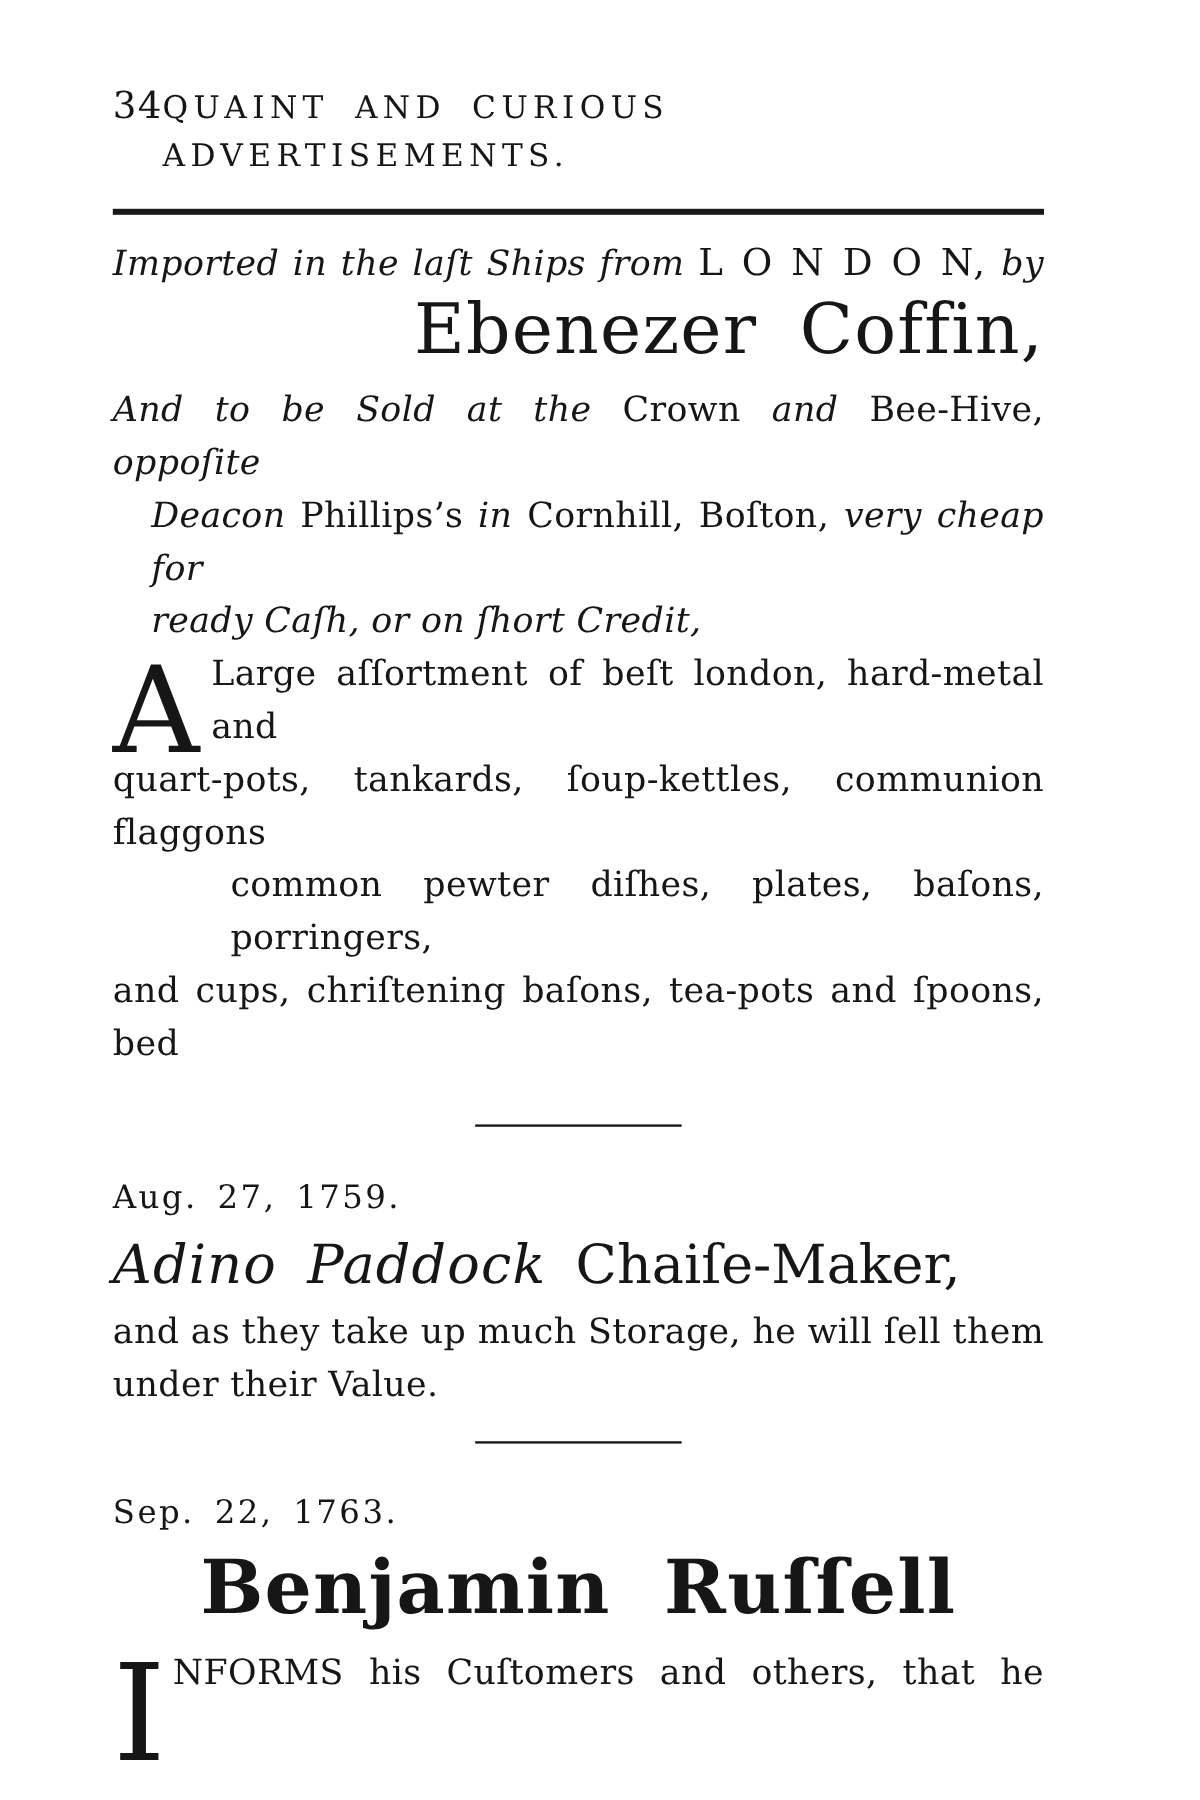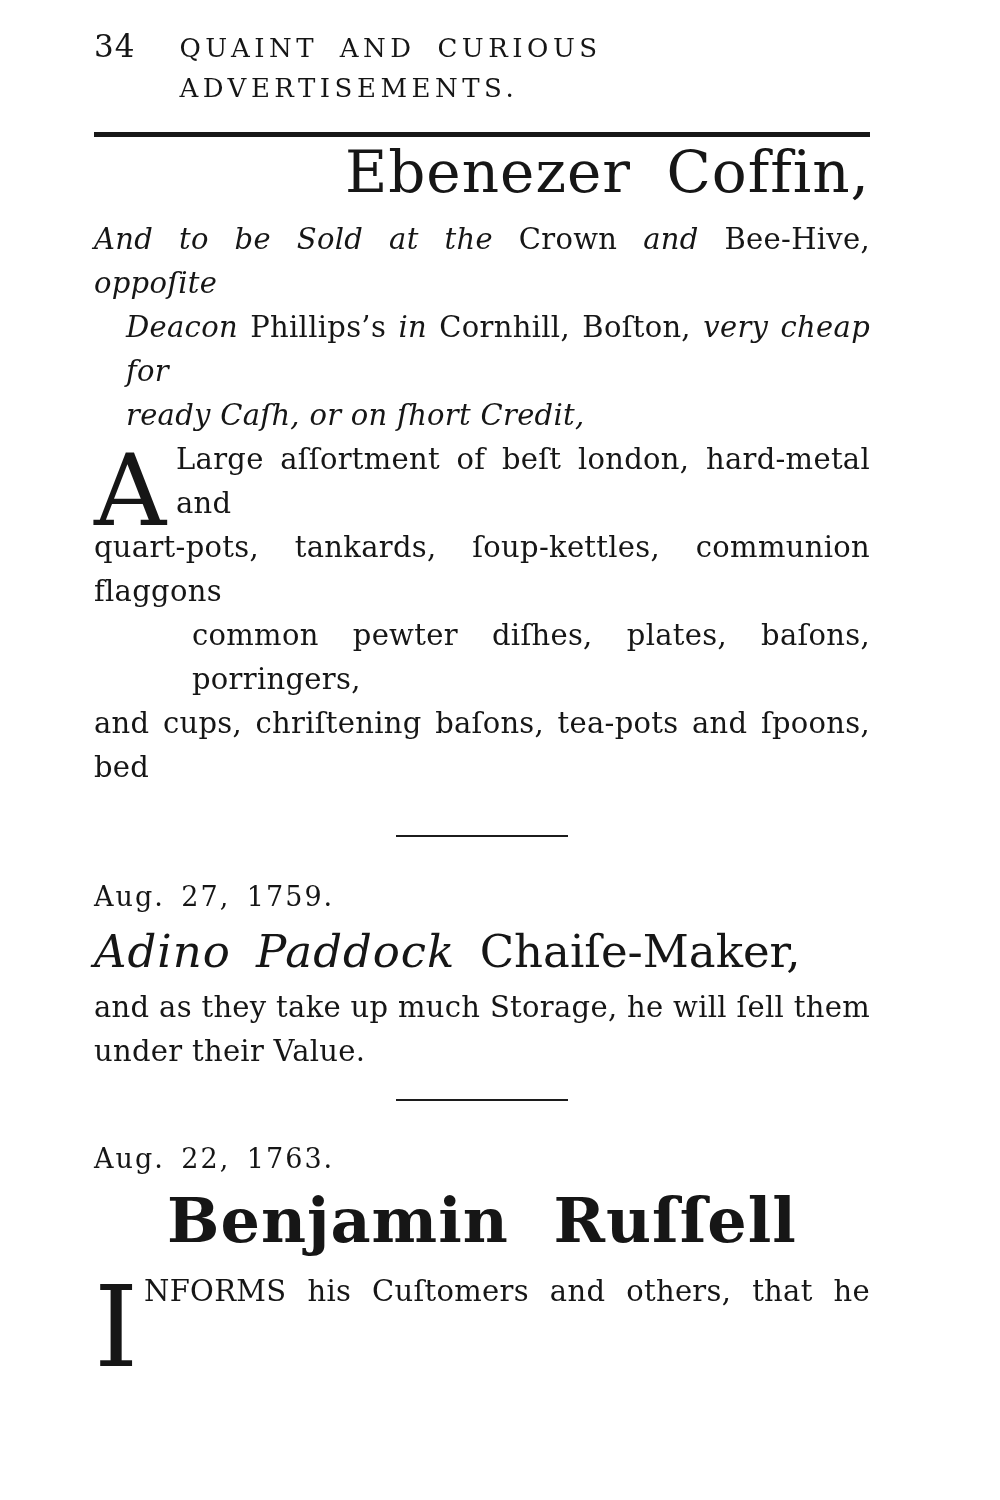--- a/index.html
+++ b/index.html
@@ -15,22 +15,22 @@
     box-sizing: border-box;
   }
   .content {
     padding: 26px 130px 0 94px; 
   }
 
   
   .pg-header {
     display: flex;
     align-items: baseline;
-    gap: 44px;
     line-height: 40px;
+    margin-top: 42px;
   }
   .pg-num { font-size: 31px; letter-spacing: 1px; }
   .pg-title { font-size: 26px; letter-spacing: 4.5px; word-spacing: 9px; }
 
   .rule-thick { height: 5px; background: #181818; margin-top: 24px; }
   .rule-thin  { width: 172px; height: 2px; background: #1c1c1c; }
   .rt1 { margin: 46px auto 42px auto; }
   .rt2 { margin: 26px auto 40px auto; }
 
   
@@ -102,20 +102,25 @@
 
 <div class="page">
   <div class="content">
 
     <div class="pg-header">
       <span class="pg-num">34</span>
       <span class="pg-title">QUAINT AND CURIOUS ADVERTISEMENTS.</span>
     </div>
     <div class="rule-thick"></div>
 
+    <div class="t j it kicker">
+      <span>Imported in the laſt Ships from</span>
+      <span class="place">L O N D O N,</span>
+      <span>by</span>
+    </div>
 
     <div class="h-coffin">Ebenezer Coffin,</div>
 
     <div class="subtitle">
       <div class="t j it">
         <span>And to be Sold at the</span>
         <span class="rm">Crown</span>
         <span>and</span>
         <span class="rm">Bee-Hive,</span>
         <span>oppoſite</span>
@@ -145,21 +150,21 @@
       <span class="name">Adino Paddock</span>
       <span>Chaiſe-Maker,</span>
     </div>
     <div class="pp">
       <div class="t j">and as they take up much Storage, he will ſell them</div>
       <div class="t">under their Value.</div>
     </div>
 
     <div class="rule-thin rt2"></div>
 
-    <div class="date">Aug. 22, 1763.</div>
+    <div class="date">Sep. 22, 1763.</div>
     <div class="h-russell">Benjamin Ruſſell</div>
     <div class="para pr">
       <span class="dc dc-i">I</span>
       <div class="t j pl-i1">NFORMS his Cuſtomers and others, that he</div>
 
     </div>
 
   </div>
 </div>
 

